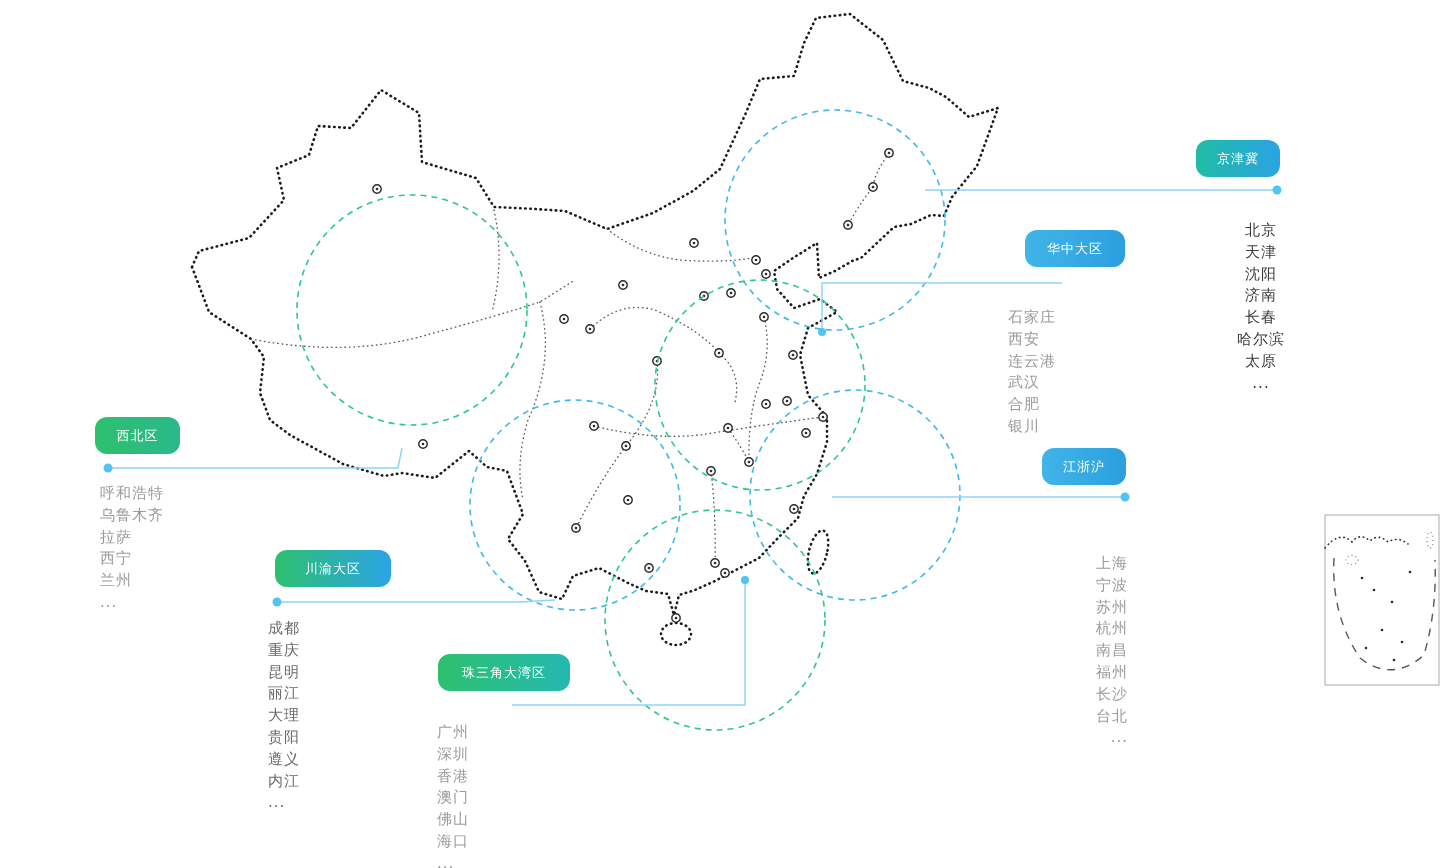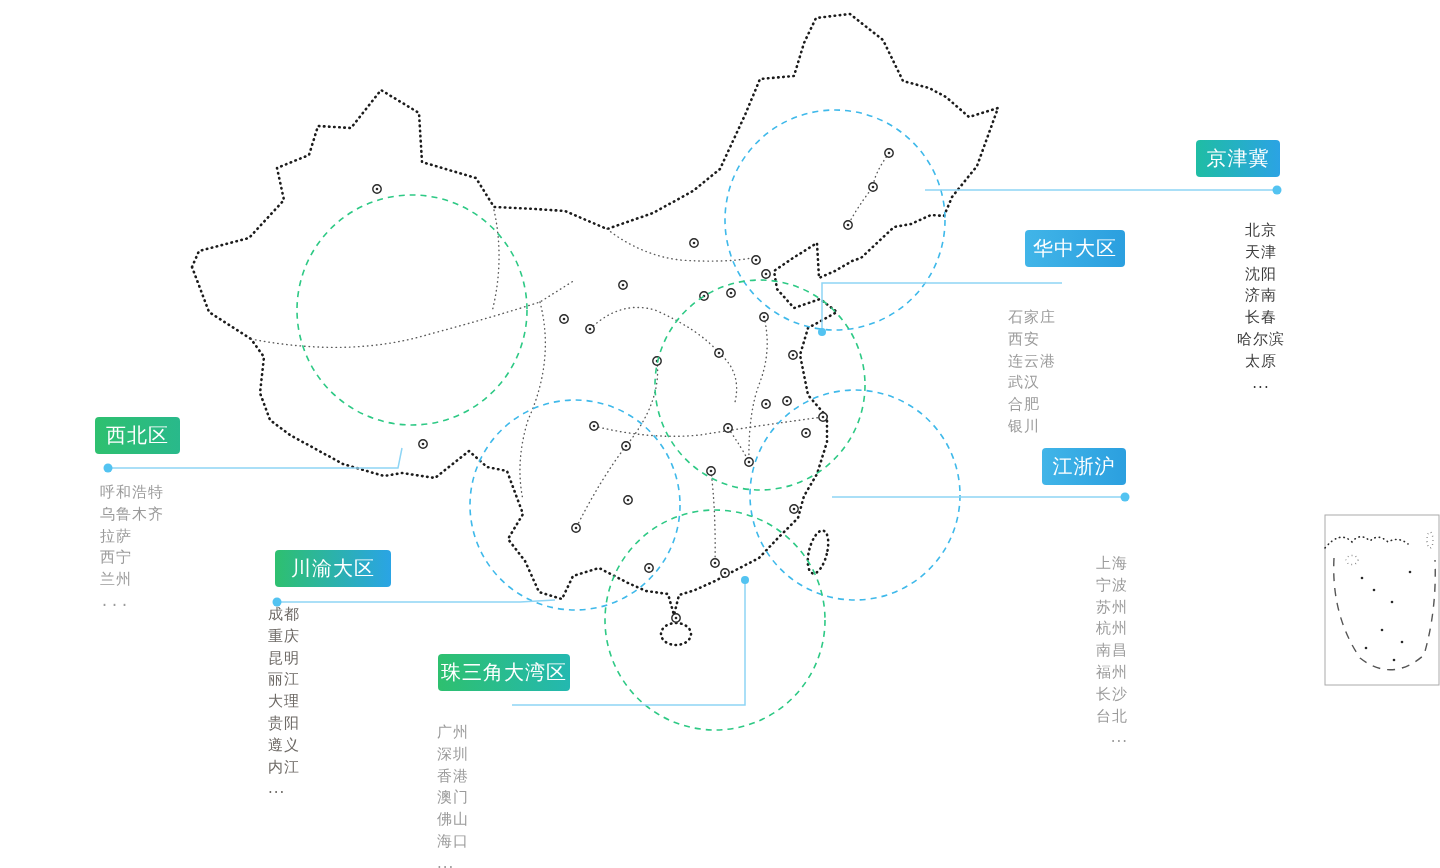--- a/index.html
+++ b/index.html
@@ -9,22 +9,22 @@
     background:#ffffff;
     font-family:"DejaVu Sans","Liberation Sans",sans-serif;
     overflow:hidden;
   }
   #map-layer { position:absolute; left:0; top:0; width:1440px; height:868px; }
 
   .region-label {
     position:absolute;
     height:37px;
     display:flex; align-items:center; justify-content:center;
-    color:#ffffff; font-size:20px; letter-spacing:1px;
-    border-radius:4px;
+    color:#ffffff; font-size:13px; letter-spacing:1px;
+    border-radius:12px;
     cursor:pointer;
   }
   .lbl-jingjinji   { left:1196px; top:140px; width:84px;  background:linear-gradient(90deg,#1fbda4,#2ba3e4); }
   .lbl-huazhong    { left:1025px; top:230px; width:100px; background:linear-gradient(90deg,#41b5e8,#2b9fdf); }
   .lbl-xibei       { left:95px;  top:417px; width:85px;  background:linear-gradient(90deg,#2ec06f,#29b98b); }
   .lbl-chuanyu     { left:275px;  top:550px; width:116px; background:linear-gradient(90deg,#2ec06f,#2aa4e5); }
   .lbl-zhusanjiao  { left:438px;  top:654px; width:132px; background:linear-gradient(90deg,#2ec06f,#24b8b0); }
   .lbl-jiangzhehu  { left:1042px; top:448px; width:84px;  background:linear-gradient(90deg,#41b5e8,#2b9fdf); }
 
   .city-list {
@@ -33,22 +33,22 @@
     line-height:21.8px;
     color:#9b9b9b;
     letter-spacing:1px;
   }
   .city-list .city { white-space:nowrap; }
   .cl-dark { color:#3a3a3a; }
   .cl-mid  { color:#6e6a66; }
 
   .cl-jingjinji  { left:1196px; top:220px; width:130px; text-align:center; }
   .cl-huazhong   { left:1008px; top:307px; width:120px; }
-  .cl-xibei      { left:100px;  top:483px; width:130px; text-align:left;font-family:Liberation Mono, monospace; }
-  .cl-chuanyu    { left:268px;  top:604px; width:120px; text-align:left; }
+  .cl-xibei      { left:100px;  top:483px; width:130px; text-align:left; }
+  .cl-chuanyu    { left:268px;  top:618px; width:120px; text-align:left; }
   .cl-zhusanjiao { left:437px;  top:722px; width:120px; text-align:left; }
   .cl-jiangzhehu { left:1010px; top:513px; width:118px; text-align:right;margin-top:40px; }
 </style>
 </head>
 <body>
 
 <svg id="map-layer" viewBox="0 0 1440 868" aria-hidden="true">
   <defs>
     <g id="citymark">
       <circle r="4.2" fill="#ffffff" stroke="#2b2b2b" stroke-width="1.4"></circle>

